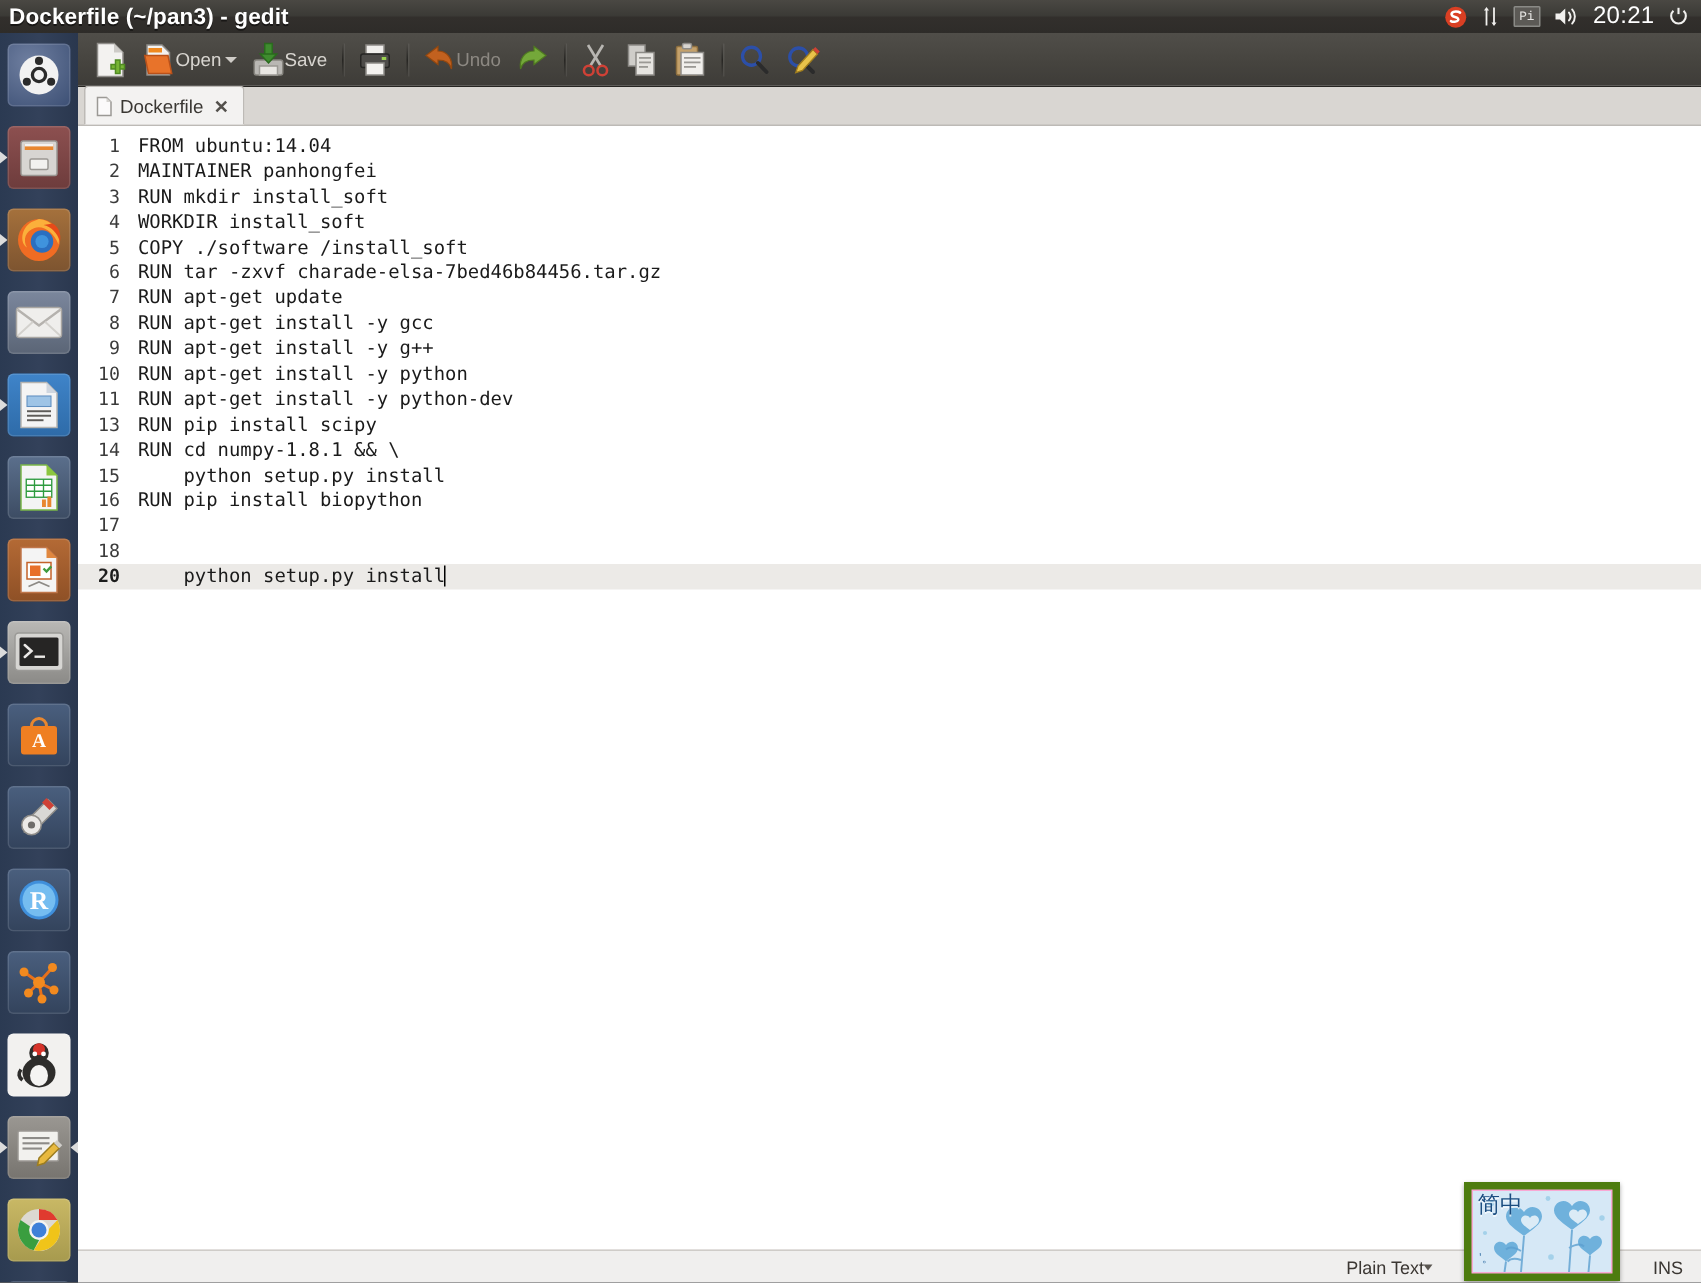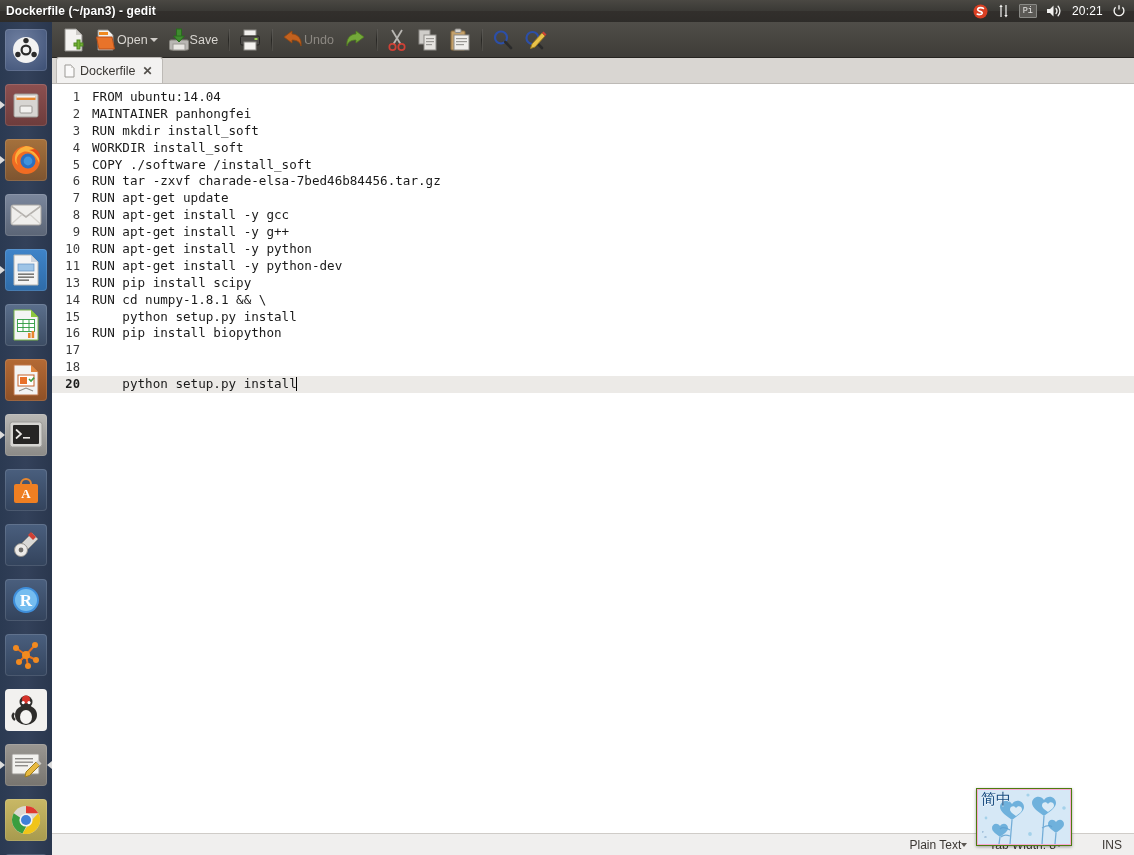--- a/index.html
+++ b/index.html
@@ -20,38 +20,38 @@
   #top-panel {
     position: absolute; left: 0; top: 0;
     width: 1134px; height: 22px;
     background: linear-gradient(to bottom, #4a4843 0%, #3b3a36 48%, #322f2c 52%, #2e2c29 100%);
     display: flex; align-items: center;
     box-sizing: border-box;
     z-index: 40;
   }
   #window-title {
     color: #ffffff;
-    font-size: 12px;
+    font-size: 15px;
     font-weight: bold;
     padding-left: 6px;
     letter-spacing: 0.1px;
     white-space: nowrap;
     text-shadow: 0 1px 0 rgba(0,0,0,.5);
   }
   #indicators {
     margin-left: auto;
     display: flex; align-items: center;
     gap: 9px;
     padding-right: 8px;
     color: #f2f1f0;
     font-size: 11.5px;
   }
   .ind { display: flex; align-items: center; justify-content: center; height: 22px; }
   .ind svg { display: block; }
-  #ind-clock { font-size: 12px; color:#fff; letter-spacing:.2px; }
+  #ind-clock { font-size: 16px; color:#fff; letter-spacing:.2px; }
   .pi-box {
     border: 1px solid #8a8a86;
     background: #5c5a56;
     color: #e6e5e3;
     font-size: 8.5px;
     line-height: 1;
     padding: 2px 3px;
     border-radius: 1px;
     font-family: Liberation Mono, monospace;
   }
@@ -218,29 +218,29 @@
     color: #3b3733;
     position: relative;
   }
   .sb-item { display: flex; align-items: center; gap: 0; }
   .sb-caret {
     width: 0; height: 0;
     border-left: 3.5px solid transparent;
     border-right: 3.5px solid transparent;
     border-top: 4px solid #5b5752;
   }
-  #sb-ins { margin-left: 18px; }
+  #sb-ins { margin-left: 30px; }
 
   
   #ime {
     position: absolute;
     left: 976px; top: 788px;
     width: 94px; height: 56px;
     z-index: 60;
-    border: 1px solid #4d7c0f;
+    border: 5px solid #4d7c0f;
     background: #f9a8d4;
     box-shadow: 0 1px 3px rgba(0,0,0,.35);
     overflow: hidden;
   }
   #ime-inner { position: absolute; inset: 1px; overflow: hidden; background:#daeaf6; }
   #ime-chars {
     position: absolute; left: 3px; top: 1px;
     color: #1b4d80;
     font-size: 15px;
     line-height: 17px;

